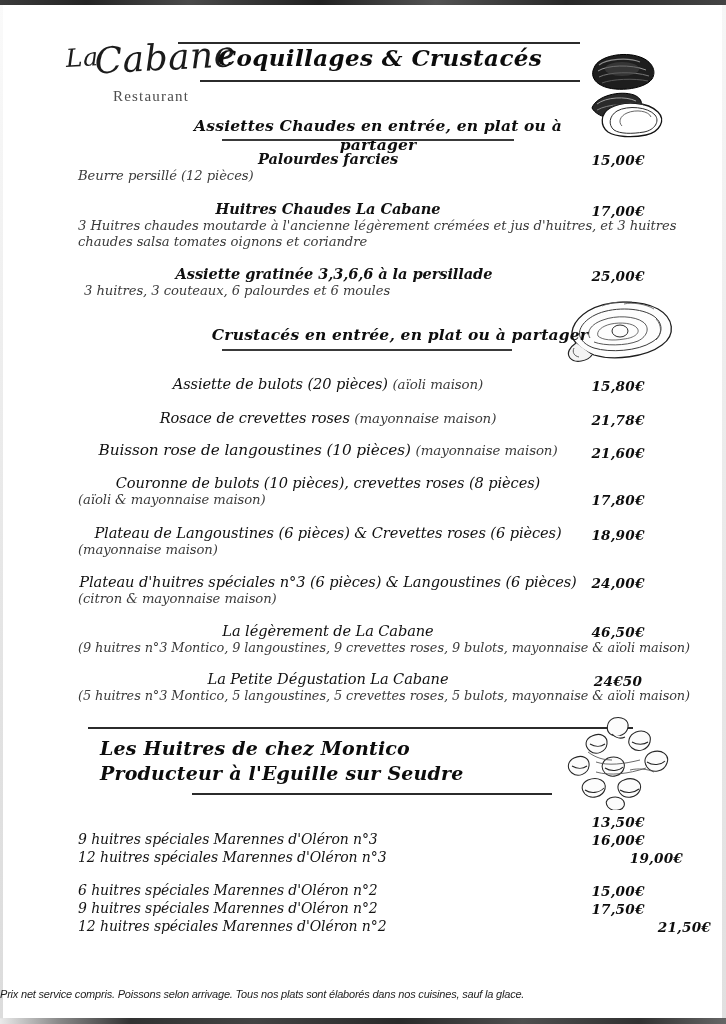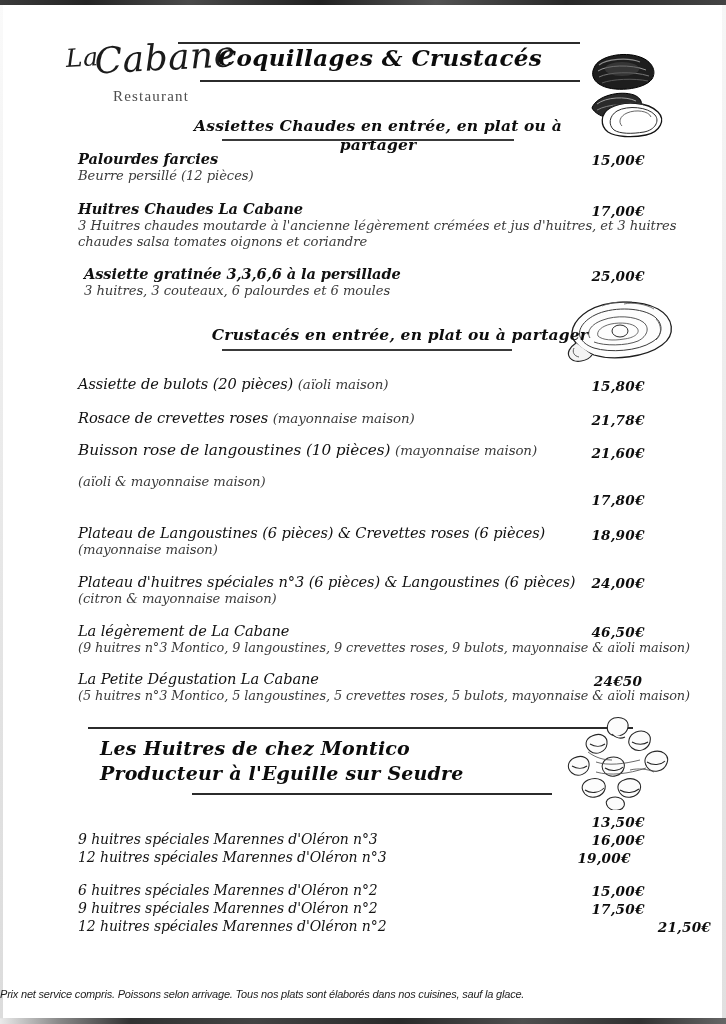--- a/index.html
+++ b/index.html
@@ -131,20 +131,21 @@
   }
   .row .name {
     font-family: "DejaVu Serif", "Liberation Serif", serif;
     font-style: italic;
     font-size: 14.6px;
     line-height: 18px;
     color: #101010;
     letter-spacing: -.1px;
     padding-right: 120px;
     box-sizing: border-box;
+    text-align: center;
   }
   .row .name.b { font-weight: 600; }
   .row .desc {
     font-family: "DejaVu Serif", "Liberation Serif", serif;
     font-style: italic;
     font-size: 13.2px;
     line-height: 16px;
     color: #3b3b3b;
     letter-spacing: -.1px;
     padding-right: 40px;
@@ -303,20 +304,21 @@
     <div class="name"><span>Rosace de crevettes roses</span> <span class="inline-desc">(mayonnaise maison)</span></div>
   </div>
   <div class="price" style="left:553px; top:412px;">21,78€</div>
 
   <div class="row" style="top:441px;">
     <div class="name" style="font-size:15.3px;"><span>Buisson rose de langoustines (10 pièces)</span> <span class="inline-desc">(mayonnaise maison)</span></div>
   </div>
   <div class="price" style="left:553px; top:445px;">21,60€</div>
 
   <div class="row" style="top:474px;">
+    <div class="name">Couronne de bulots (10 pièces), crevettes roses (8 pièces)</div>
     <div class="desc">(aïoli &amp; mayonnaise maison)</div>
   </div>
   <div class="price" style="left:553px; top:492px;">17,80€</div>
 
   <div class="row" style="top:524px;">
     <div class="name">Plateau de Langoustines (6 pièces) &amp; Crevettes roses (6 pièces)</div>
     <div class="desc">(mayonnaise maison)</div>
   </div>
   <div class="price" style="left:553px; top:527px;">18,90€</div>
 
@@ -380,21 +382,21 @@
   <div class="price" style="left:553px; top:814px;">13,50€</div>
 
   <div class="oyster-row" style="top:831px;">
     <span>9 huitres spéciales Marennes d'Oléron n°3</span>
   </div>
   <div class="price" style="left:553px; top:832px;">16,00€</div>
 
   <div class="oyster-row" style="top:849px;">
     <span>12 huitres spéciales Marennes d'Oléron n°3</span>
   </div>
-  <div class="price" style="left:539px; top:850px;">19,00€</div>
+  <div class="price" style="left:553px; top:850px;text-align:right;">19,00€</div>
 
   <div class="oyster-row" style="top:882px;">
     <span>6 huitres spéciales Marennes d'Oléron n°2</span>
   </div>
   <div class="price" style="left:553px; top:883px;">15,00€</div>
 
   <div class="oyster-row" style="top:900px;">
     <span>9 huitres spéciales Marennes d'Oléron n°2</span>
   </div>
   <div class="price" style="left:553px; top:901px;">17,50€</div>

